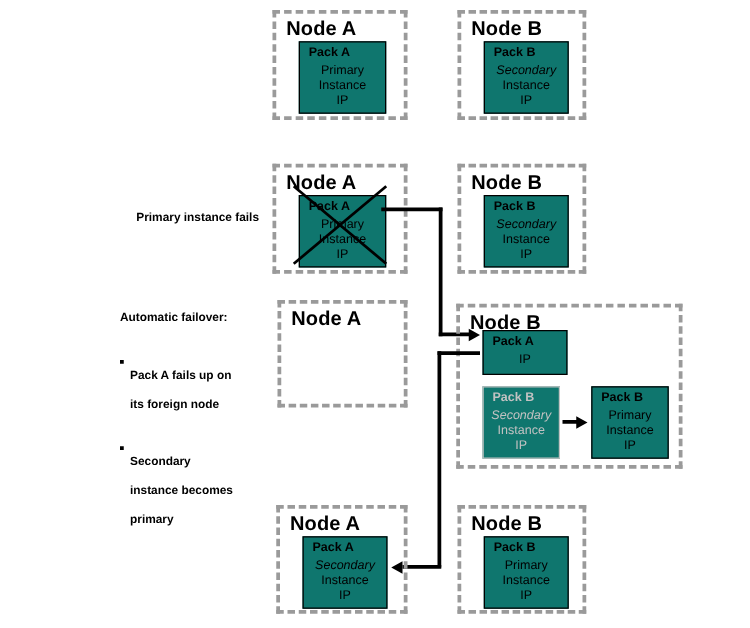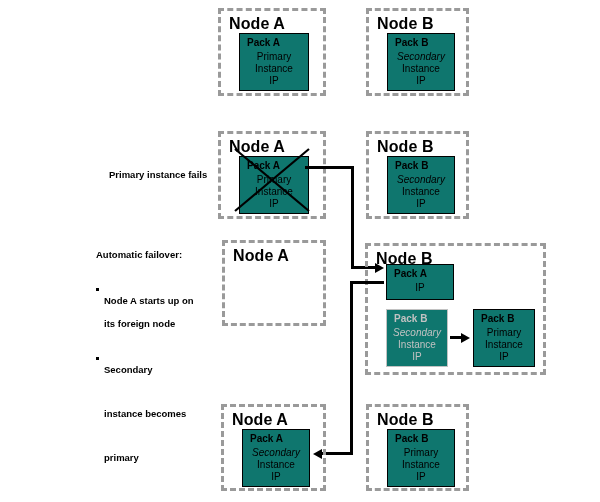--- a/index.html
+++ b/index.html
@@ -77,21 +77,21 @@
     margin: 0;
     font-weight: bold;
   }
   .caption .blist li::before {
     content: "";
     position: absolute;
     left: 0; top: 4.5px;
     width: 3px; height: 3px;
     background: #000;
   }
-  .caption .sub { font-weight: bold; margin-top: 21px; }
+  .caption .sub { font-weight: bold; }
 
   
   .ln {
     position: absolute;
     background: #000;
   }
   .arrow {
     position: absolute;
     width: 0; height: 0;
   }
@@ -161,21 +161,21 @@
 
   <div class="ln" style="left:305px; top:166px; width:49px; height:3px;"></div>
   <div class="ln" style="left:351px; top:166px; width:3px; height:103px;"></div>
   <div class="ln" style="left:351px; top:266px; width:26px; height:3px;"></div>
   <div class="arrow right" style="left:375px; top:262.5px;"></div>
 
   <div class="caption" style="left:96px; top:237px; width:120px;">
     <div>Automatic failover:</div>
     <ul class="blist">
       <li>
-        <span style="display: block;">Node A starts up on</span>
+        <span style="display: block;">Pack A fails up on</span>
         <span style="display: block;">its foreign node</span>
       </li>
       <li>
         <span style="display: block;">Secondary</span>
         <span class="sub" style="display: block;">instance becomes</span>
         <span class="sub" style="display: block;">primary</span>
       </li>
     </ul>
   </div>
 

